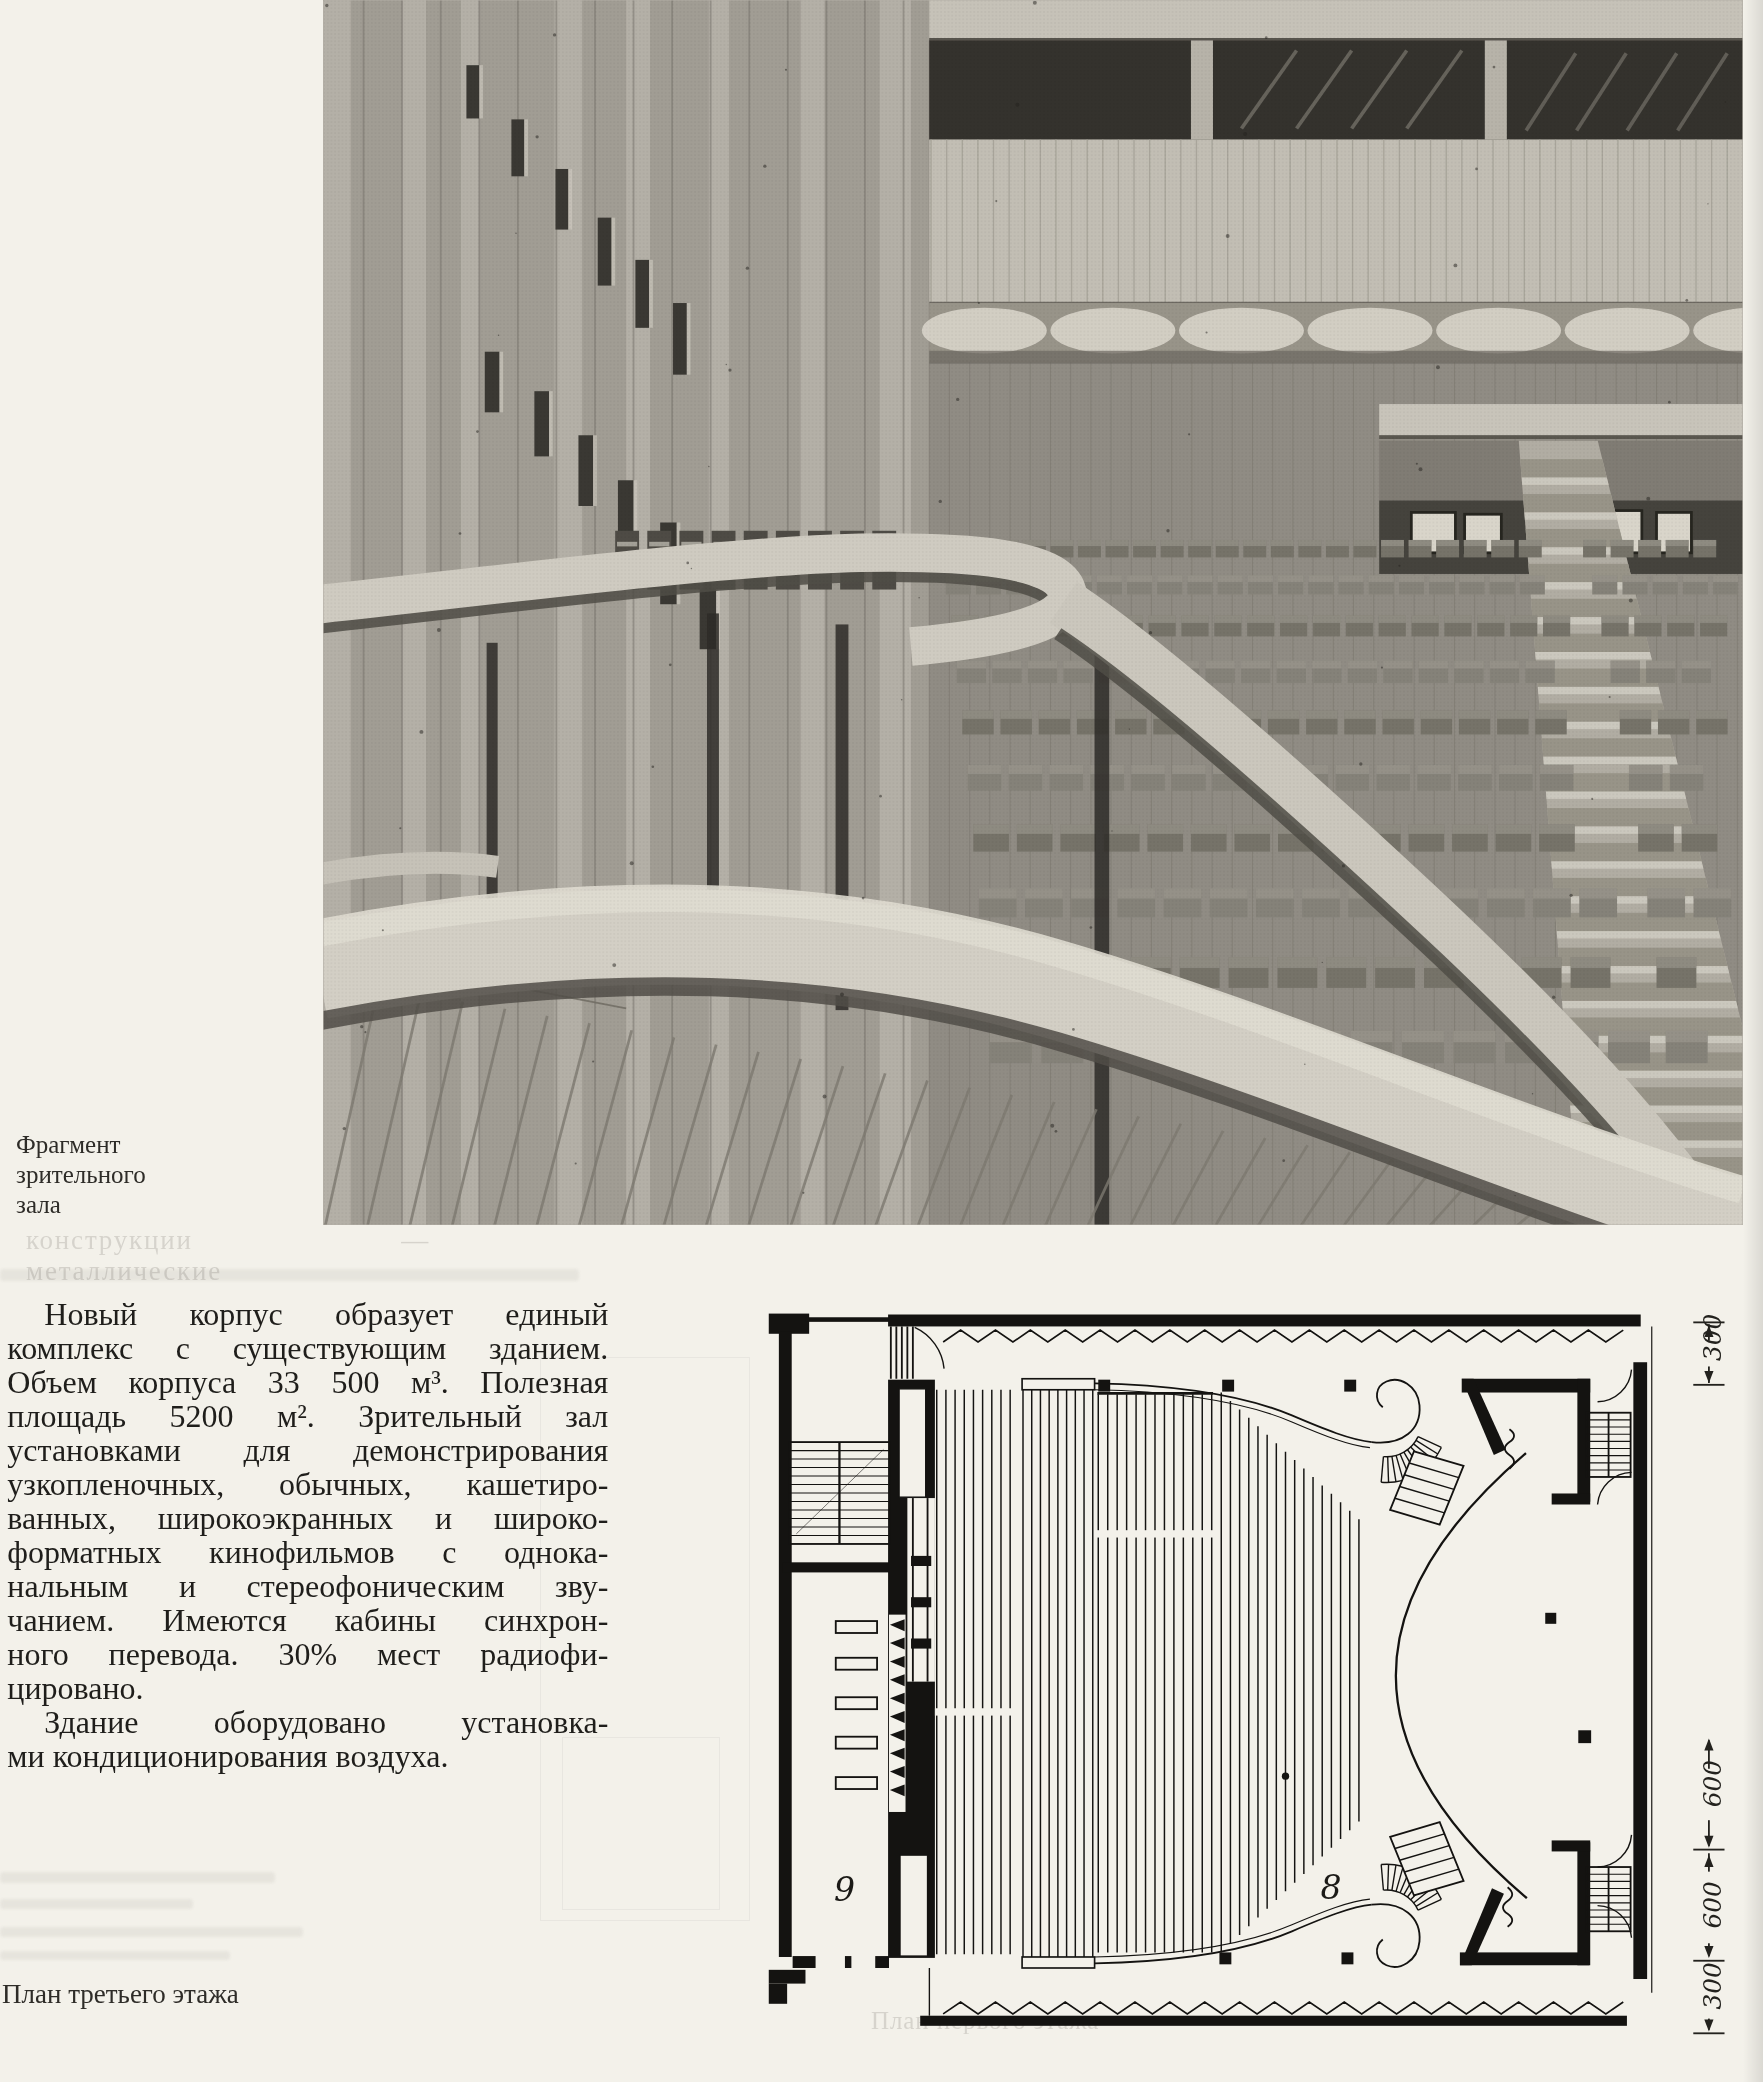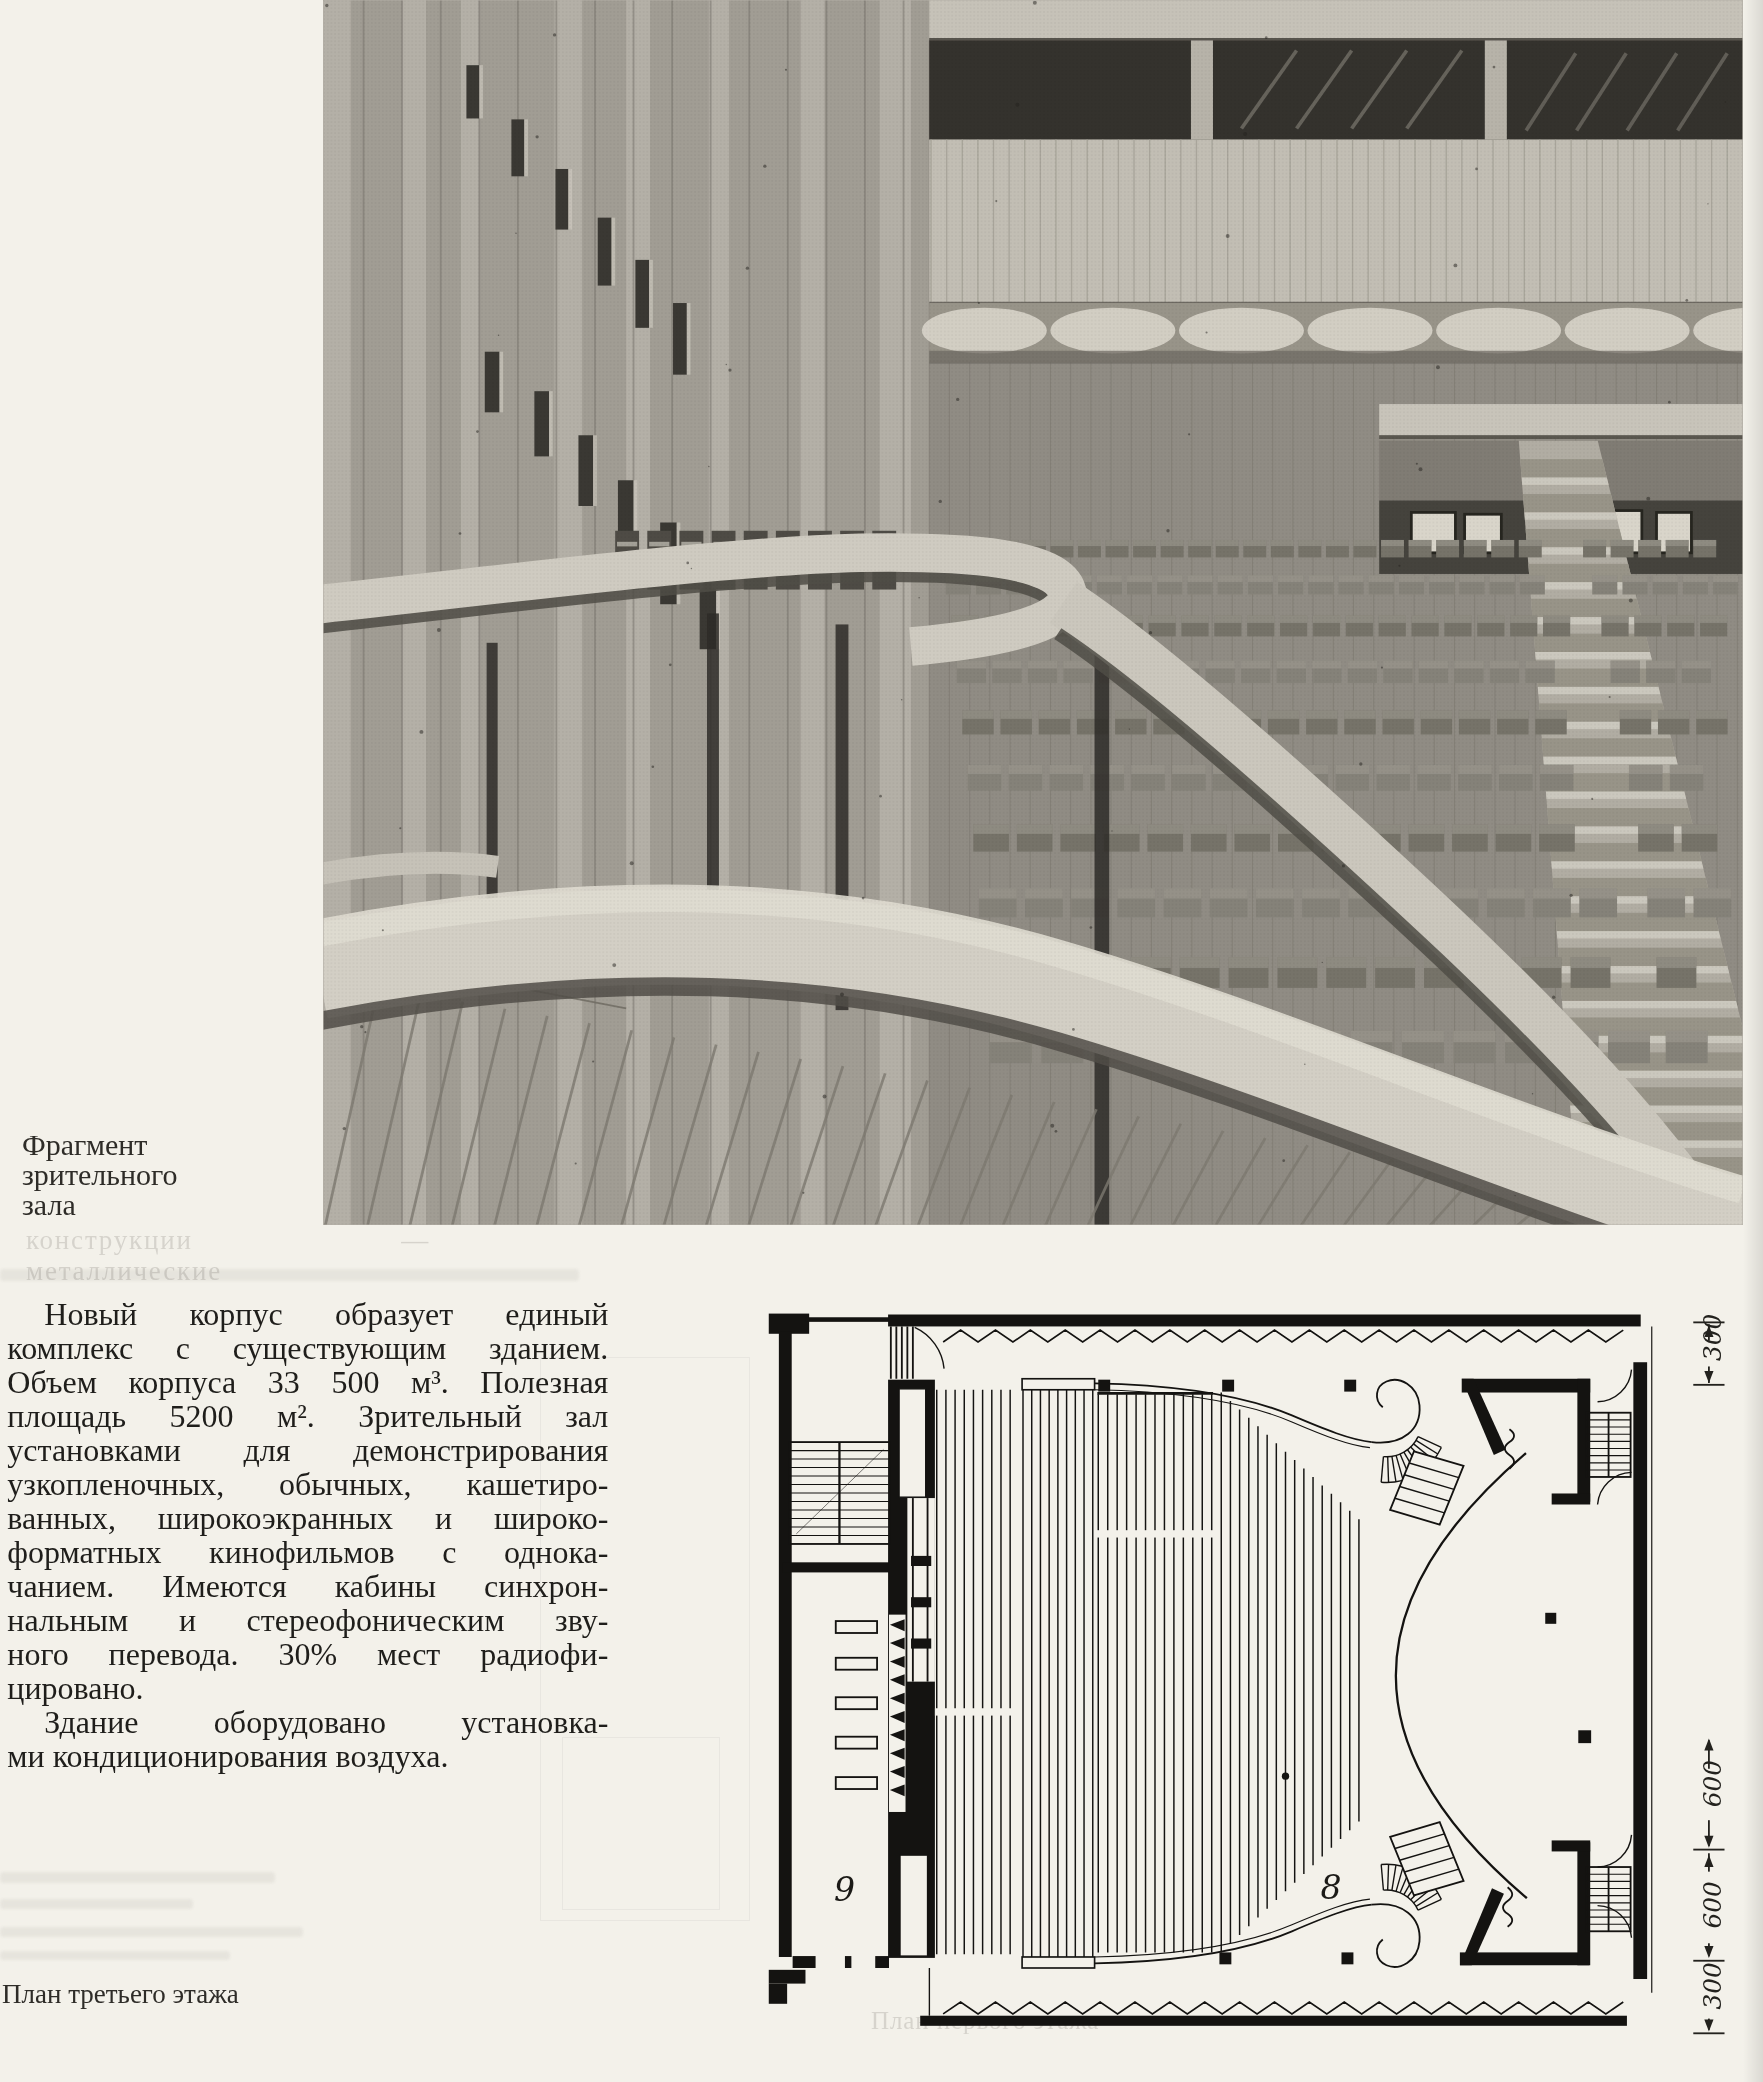--- a/index.html
+++ b/index.html
@@ -2,21 +2,21 @@
 <html style="font-size:14.7px"><head>
 <meta charset="utf-8">
 <style>
   html,body{margin:0;padding:0;background:#e9e7e1;}
   #page{position:relative;width:1763px;height:2083px;background:#f3f1ea;overflow:hidden;
         font-family:"Liberation Serif", serif;color:#1f1e1b;}
   
   #photo-wrap{position:absolute;left:323px;top:0;width:1420px;height:1225px;}
   #photo-svg{display:block;}
   
-  #photo-caption{position:absolute;left:22px;top:1130px;width:211px;font-size:30px;line-height:30px;color:#2e2c28;}
+  #photo-caption{position:absolute;left:16px;top:1130px;width:211px;font-size:25px;line-height:30px;color:#2e2c28;}
   #plan-caption{position:absolute;left:2px;top:1979px;font-size:27px;color:#2e2c28;}
   
   #article{position:absolute;left:7.3px;top:1297px;width:601px;font-size:32px;line-height:34px;color:#1f1e1b;}
   .tl{text-align:justify;text-align-last:justify;}
   .tl.lastline{text-align-last:left;}
   .tl.ind{text-indent:37px;}
   
   .ghost{position:absolute;color:rgba(60,58,52,0.16);filter:blur(0.6px);letter-spacing:1.8px;}
   #ghost-top{left:26px;top:1225px;width:404px;font-size:27px;text-align:justify;text-align-last:justify;}
   #ghost-bottom{left:871px;top:2007px;font-size:25px;letter-spacing:0.9px;}
@@ -829,22 +829,22 @@
   <div id="article">
       <div>
         <div class="tl ind">Новый корпус образует единый</div>
         <div class="tl">комплекс с существующим зданием.</div>
         <div class="tl">Объем корпуса 33 500 м³. Полезная</div>
         <div class="tl">площадь 5200 м². Зрительный зал</div>
         <div class="tl">установками для демонстрирования</div>
         <div class="tl">узкопленочных, обычных, кашетиро-</div>
         <div class="tl">ванных, широкоэкранных и широко-</div>
         <div class="tl">форматных кинофильмов с однока-</div>
+        <div class="tl">нальным и стереофоническим зву-</div>
         <div class="tl">чанием. Имеются кабины синхрон-</div>
-        <div class="tl">нальным и стереофоническим зву-</div>
         <div class="tl">ного перевода. 30% мест радиофи-</div>
         <div class="tl lastline">цировано.</div>
       </div>
       <div>
         <div class="tl ind">Здание оборудовано установка-</div>
         <div class="tl lastline">ми кондиционирования воздуха.</div>
       </div>
     </div>
 
   <figure id="plan-wrap" style="margin:0">

